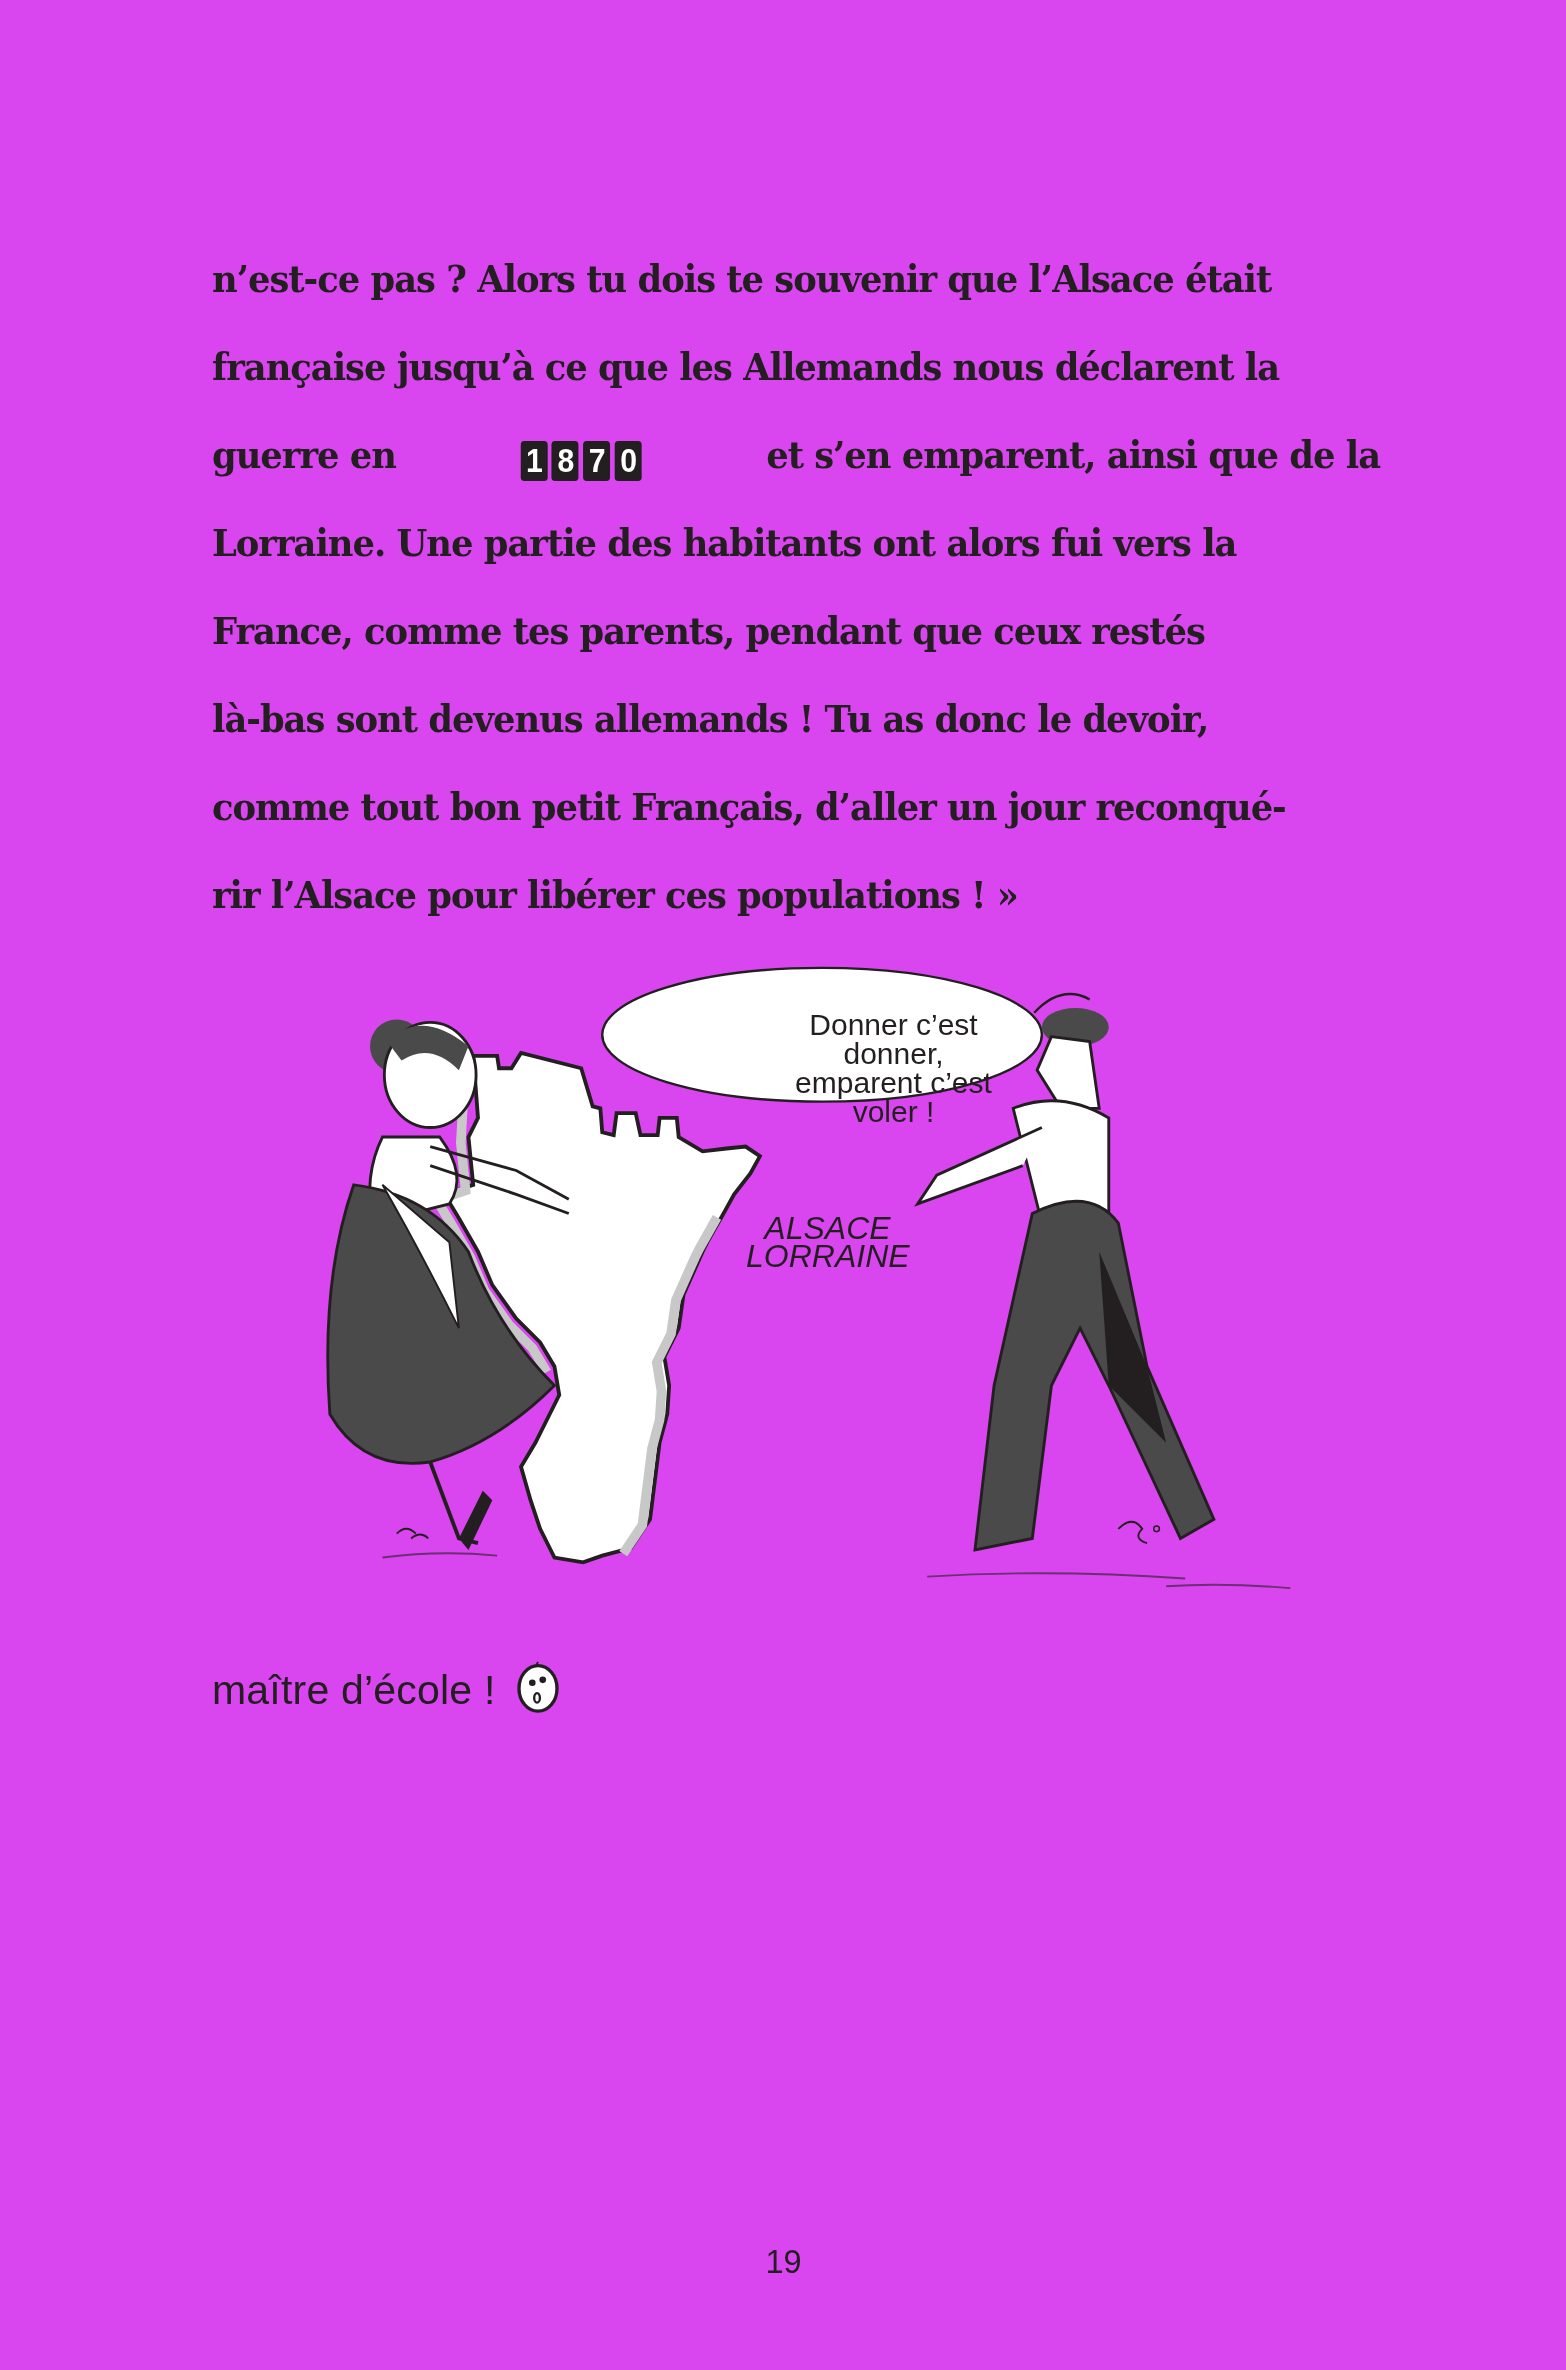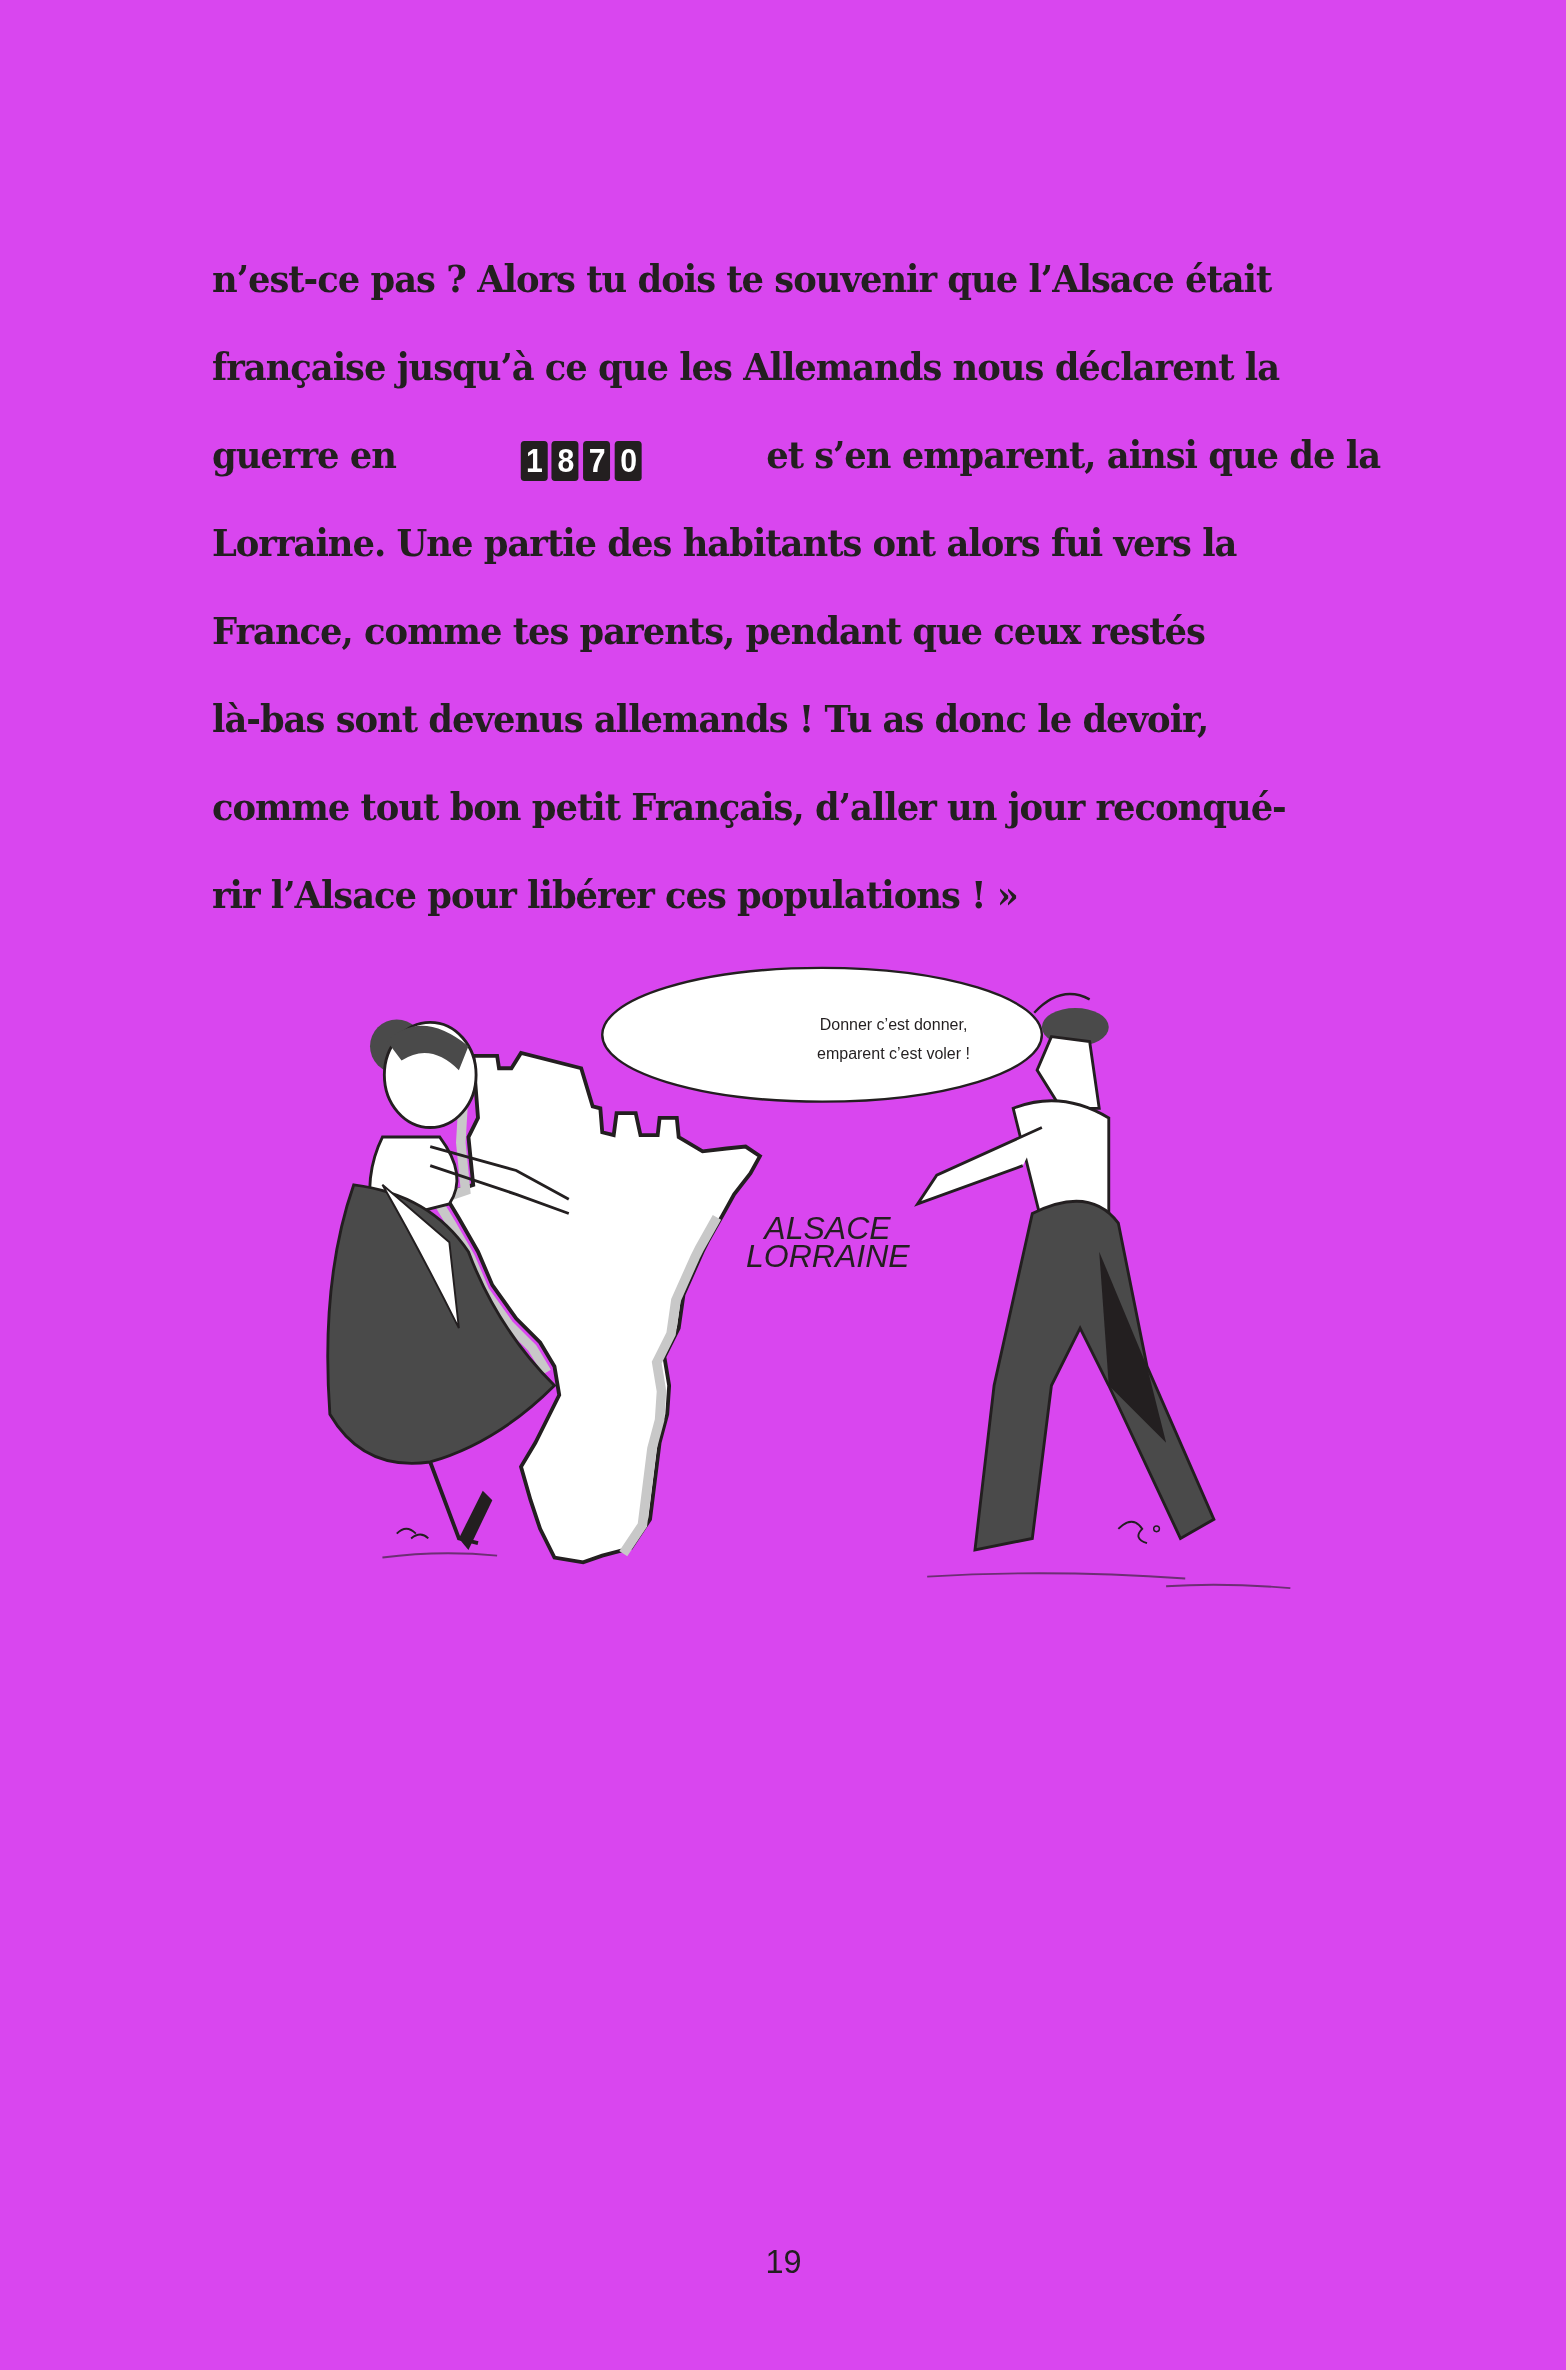--- a/index.html
+++ b/index.html
@@ -20,21 +20,21 @@
       display: inline-block; width: 29px; height: 40px; background: #231f20; color: #fff;
       border-radius: 3.8px; font-family: "Liberation Sans", sans-serif; font-weight: bold;
       font-size: 32.5px; line-height: 40px; text-align: center; position: relative; top: 3.8px;
     }
 
     
     .illustration { position: absolute; left: 325px; top: 965px; width: 975px; height: 669px; }
     .illustration svg { width: 100%; height: 100%; }
     .bubble-text {
       position: absolute; left: 444px; top: 45px; width: 249px; text-align: center;
-      font-family: "Liberation Sans", sans-serif; font-size: 16px; line-height: 29px; color: #231f20;
+      font-family: "Liberation Sans", sans-serif; font-size: 30px; line-height: 29px; color: #231f20;
     }
     .map-label {
       position: absolute; left: 421px; top: 249px; width: 163px; text-align: center;
       font-family: "Liberation Sans", sans-serif; font-style: italic; font-size: 32px; line-height: 28px; color: #231f20;
     }
 
     
     .dialogue { position: absolute; left: 212px; top: 1658px; width: 1168px;
       font-family: "Liberation Sans", sans-serif; font-size: 41px; color: #231f20; }
     .dline { height: 91px; line-height: 57px; white-space: nowrap; letter-spacing: 0.2px; }
@@ -125,20 +125,32 @@
       <div>Donner c’est donner,</div>
       <div>emparent c’est voler !</div>
     </div>
     <div class="map-label">
       <div>ALSACE</div>
       <div>LORRAINE</div>
     </div>
   </div>
 
   <div class="dialogue">
+    <div class="dline">
+      <span>maître d’école !</span>
+      <span class="face-icon">
+        <svg width="46" height="57" viewBox="0 0 48 60">
+          <ellipse cx="24" cy="32" rx="20" ry="24" fill="#fff" stroke="#231f20" stroke-width="3.5"></ellipse>
+          <circle cx="18" cy="26" r="3.5" fill="#231f20"></circle>
+          <circle cx="29" cy="23" r="3.5" fill="#231f20"></circle>
+          <ellipse cx="23" cy="42" rx="3" ry="5" fill="#fff" stroke="#231f20" stroke-width="2.5"></ellipse>
+          <path d="M22 8 L24 4" stroke="#231f20" stroke-width="2"></path>
+        </svg>
+      </span>
+    </div>
   </div>
 
   <div class="narrative">
   </div>
 
   <div class="page-number">19</div>
 </div>
 
 
 </body></html>

